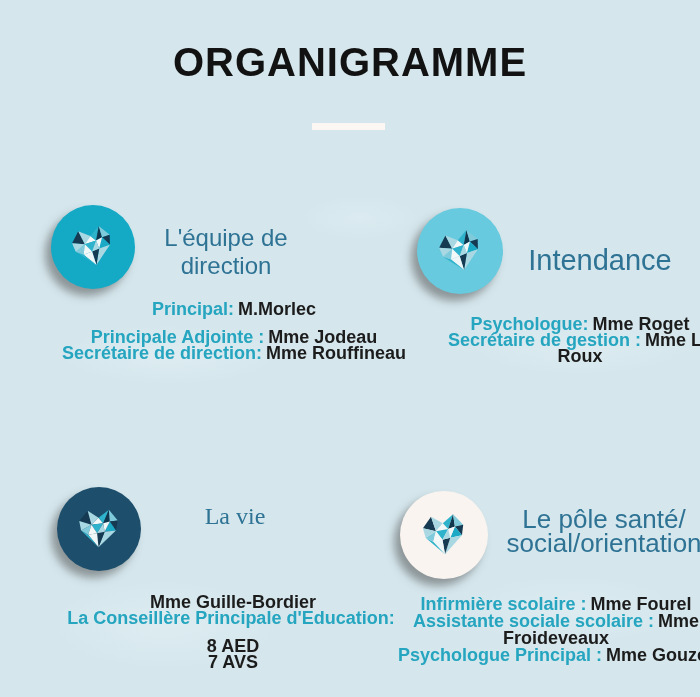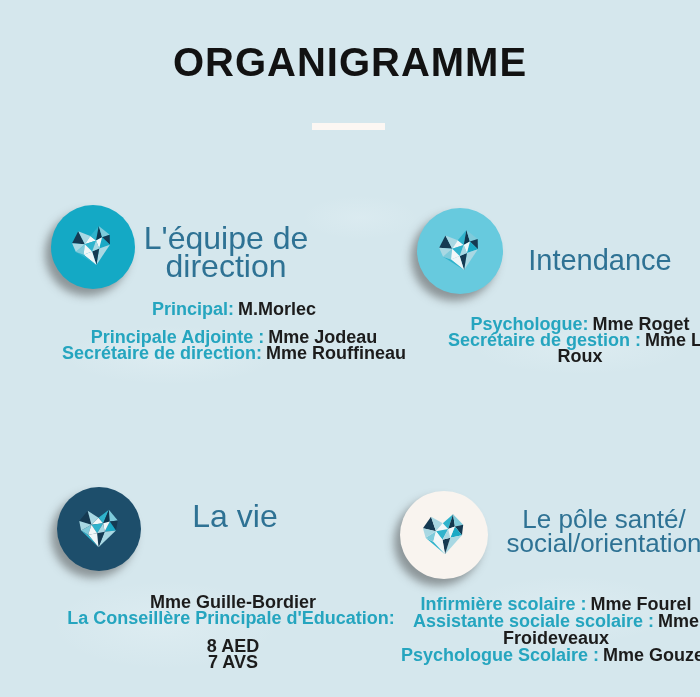--- a/index.html
+++ b/index.html
@@ -23,42 +23,42 @@
     position:absolute;border-radius:50%;
     box-shadow:-6px 7px 8px rgba(70,70,70,.5);
     display:flex;align-items:center;justify-content:center;
   }
   .circle svg{width:56%;height:56%;}
   .tilt-a svg{transform:rotate(-12deg);}
   .tilt-b svg{transform:rotate(-4deg);}
 
   .sec-title{
     position:absolute;color:var(--section-title);
-    font-size:32px;line-height:28px;text-align:center;
+    font-size:24px;line-height:28px;text-align:center;
   }
   .staff{
     position:absolute;text-align:center;
     font-size:18px;line-height:16px;font-weight:bold;
   }
   .staff .grp{margin-bottom:12px;}
   .staff .grp:last-child{margin-bottom:0;}
   .lbl{color:var(--label-teal);margin-right:4px;}
   .nm{color:var(--name-text);}
 
   
   #c1{left:51px;top:205px;width:84px;height:84px;}
   #t1{left:140px;top:224px;width:172px;}
   #st1{left:44px;top:301px;width:380px;}
 
   #c2{left:417px;top:208px;width:86px;height:86px;}
   #t2{left:505px;top:246px;width:190px;font-size:29px;}
   #st2{left:430px;top:316px;width:300px;}
 
   #c3{left:57px;top:487px;width:84px;height:84px;}
-  #t3{left:165px;top:502px;width:140px;}
+  #t3{left:165px;top:502px;width:140px;font-family:Liberation Serif, serif;}
   #st3{left:43px;top:594px;width:380px;}
 
   #c4{left:400px;top:491px;width:88px;height:88px;}
   #t4{left:502px;top:507px;width:204px;font-size:26px;line-height:24px;}
   #st4{left:391px;top:596px;width:330px;line-height:17px;}
 </style>
 </head>
 <body>
 
 <svg width="0" height="0" style="position:absolute">
@@ -156,17 +156,17 @@
       </svg>
   </div>
   <div class="sec-title" id="t4">
     <div>Le pôle santé/</div>
     <div>social/orientation</div>
   </div>
   <div class="staff" id="st4">
     <div class="grp">
       <div><span class="lbl">Infirmière scolaire :</span><span class="nm">Mme Fourel</span></div>
       <div><span class="lbl">Assistante sociale scolaire :</span><span class="nm">Mme Froideveaux</span></div>
-      <div><span class="lbl">Psychologue Scolaire :</span><span class="nm">Mme Gouzer</span></div>
+      <div><span class="lbl">Psychologue Principal :</span><span class="nm">Mme Gouzer</span></div>
     </div>
   </div>
 
 </div>
 
 </body></html>

